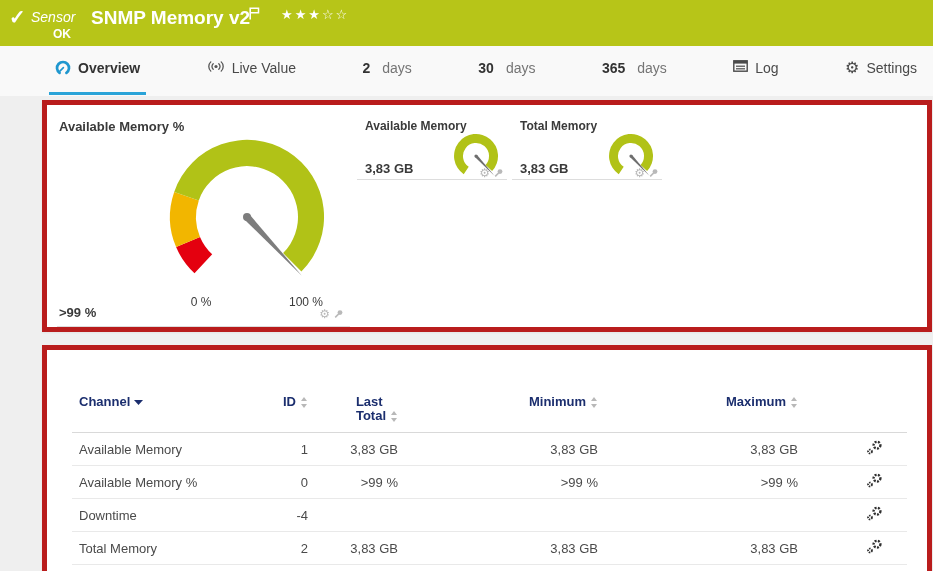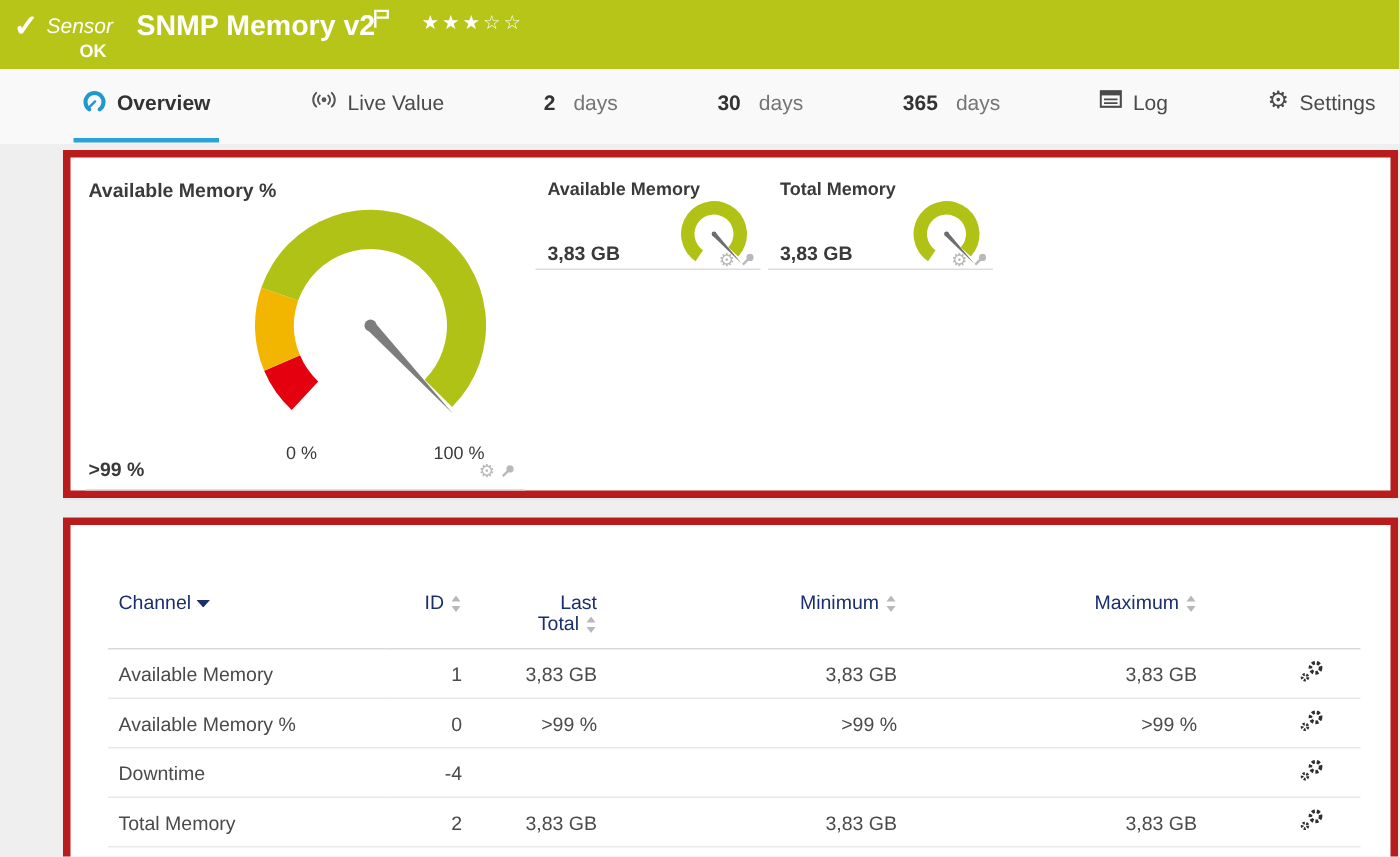--- a/index.html
+++ b/index.html
@@ -71,37 +71,37 @@
   .tile-small .gauge { position:absolute; left:91px; top:23px; }
   .tile-small .tile-value { left:8px; top:56px; }
   .tile-small .tile-icons { right:3px; top:62px; }
 
   
   table.channels {
     position:absolute; left:25px; top:25px; width:835px;
     border-collapse:collapse; table-layout:fixed;
   }
   table.channels th {
-    color:#1b2e6e; font-size:13px; font-weight:normal;
+    color:#1b2e6e; font-size:13px; font-weight:bold;
     vertical-align:top; padding:20px 4px 9px 0; text-align:right;
     border-bottom:1px solid #d9d9d9; line-height:14px;
   }
   table.channels th.col-ch { text-align:left; padding-left:7px; }
   table.channels td {
     height:33px; font-size:13px; color:#4a4a4a;
     border-top:1px solid #e9e9e9; padding:0 4px 0 0; text-align:right;
   }
   table.channels tr.row td { border-top:1px solid #e9e9e9; }
   table.channels thead th { border-top:none; }
   table.channels tbody tr:first-child td { border-top:none; }
   table.channels tbody tr:last-child td { border-bottom:1px solid #e9e9e9; }
   table.channels td.col-ch { text-align:left; padding-left:7px; }
   table.channels .col-gear { padding-right:24px; }
   .hdr-inline { display:inline-flex; align-items:center; gap:4px; cursor:pointer; }
-  .hdr-stack { display:inline-block; text-align:right; cursor:pointer; }
+  .hdr-stack { display:inline-block; text-align:left; cursor:pointer; }
   .gear2 { cursor:pointer; }
 
   .sr-arrows { display:inline-block; vertical-align:-1px; }
 </style>
 </head>
 <body>
 
 <div class="topbar">
   <span class="check">✓</span>
   <span class="kind">Sensor</span>

